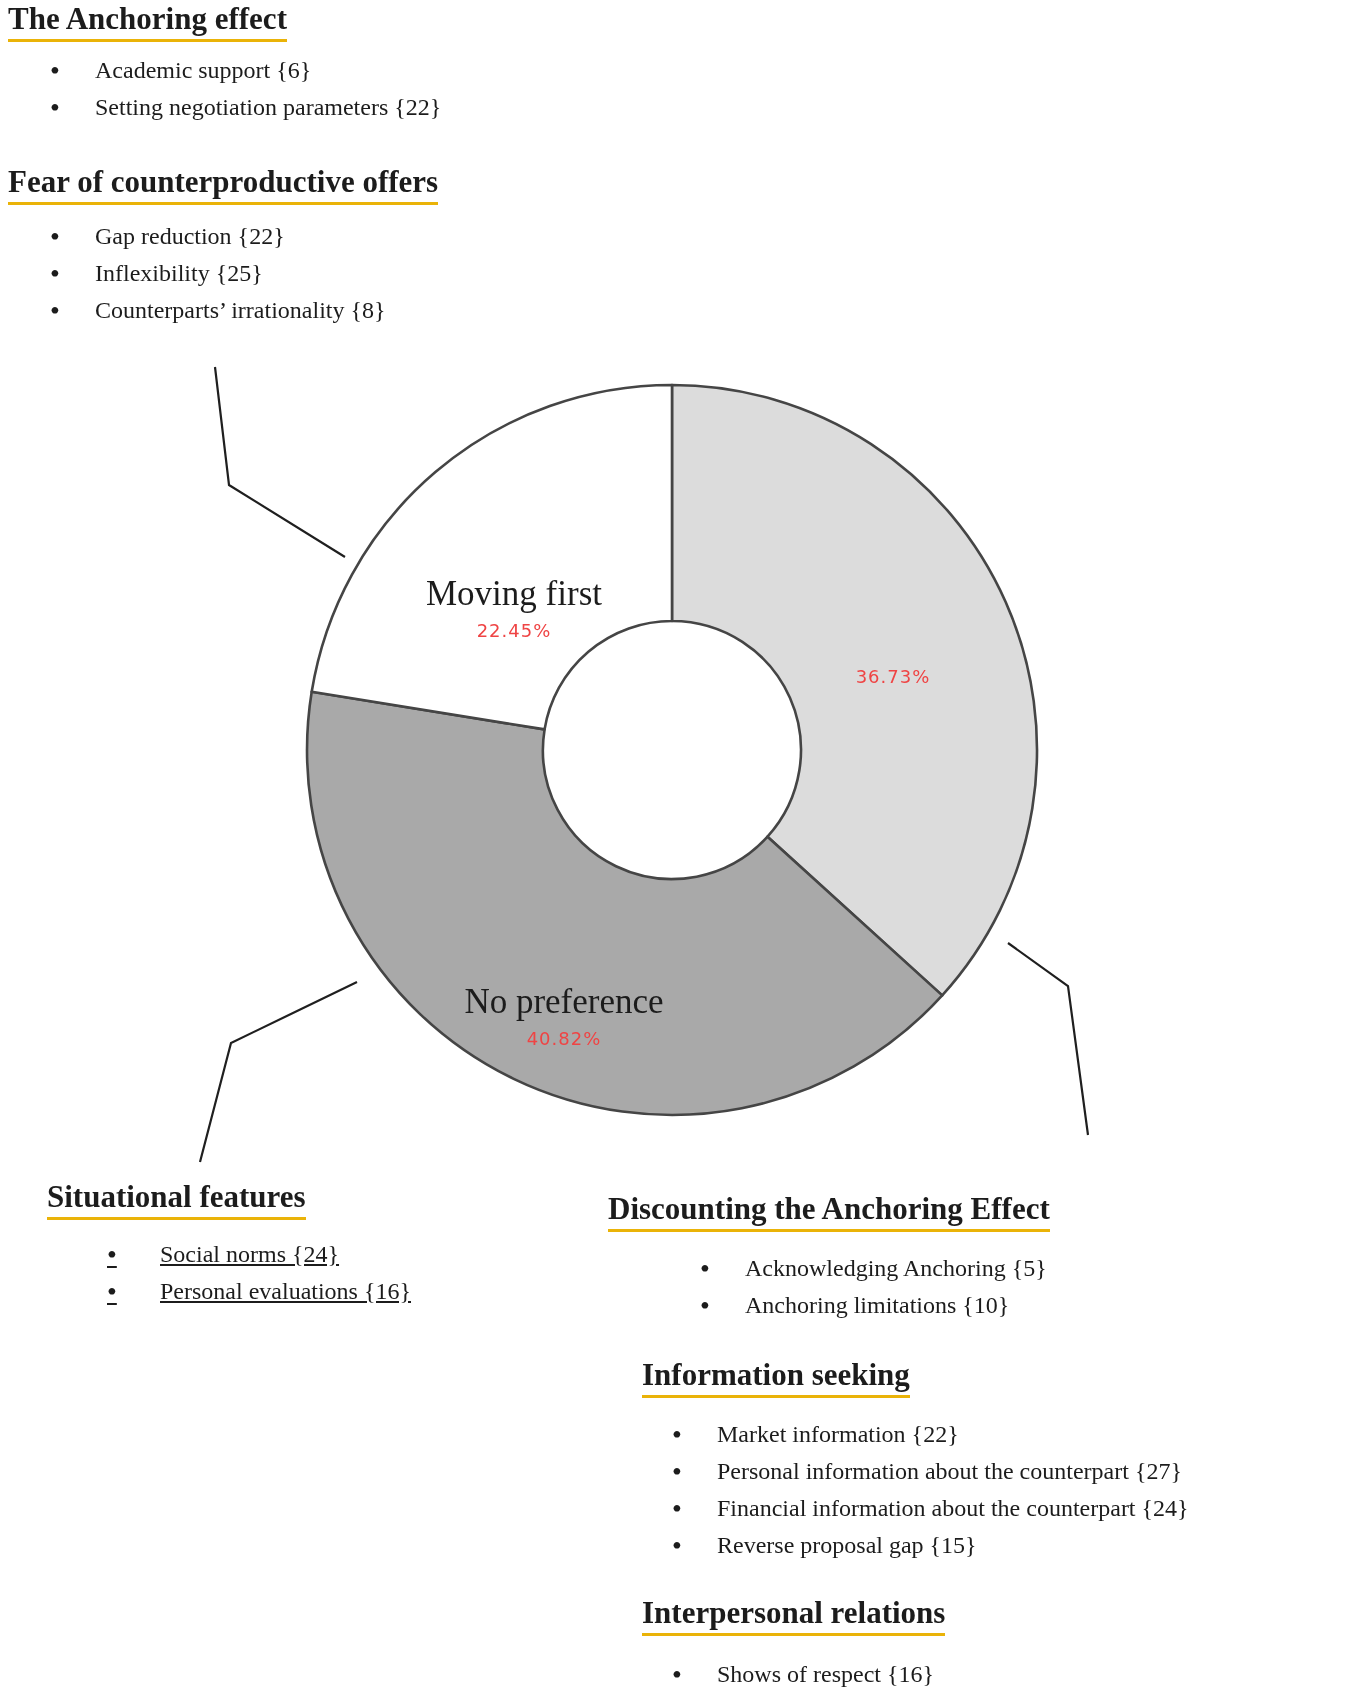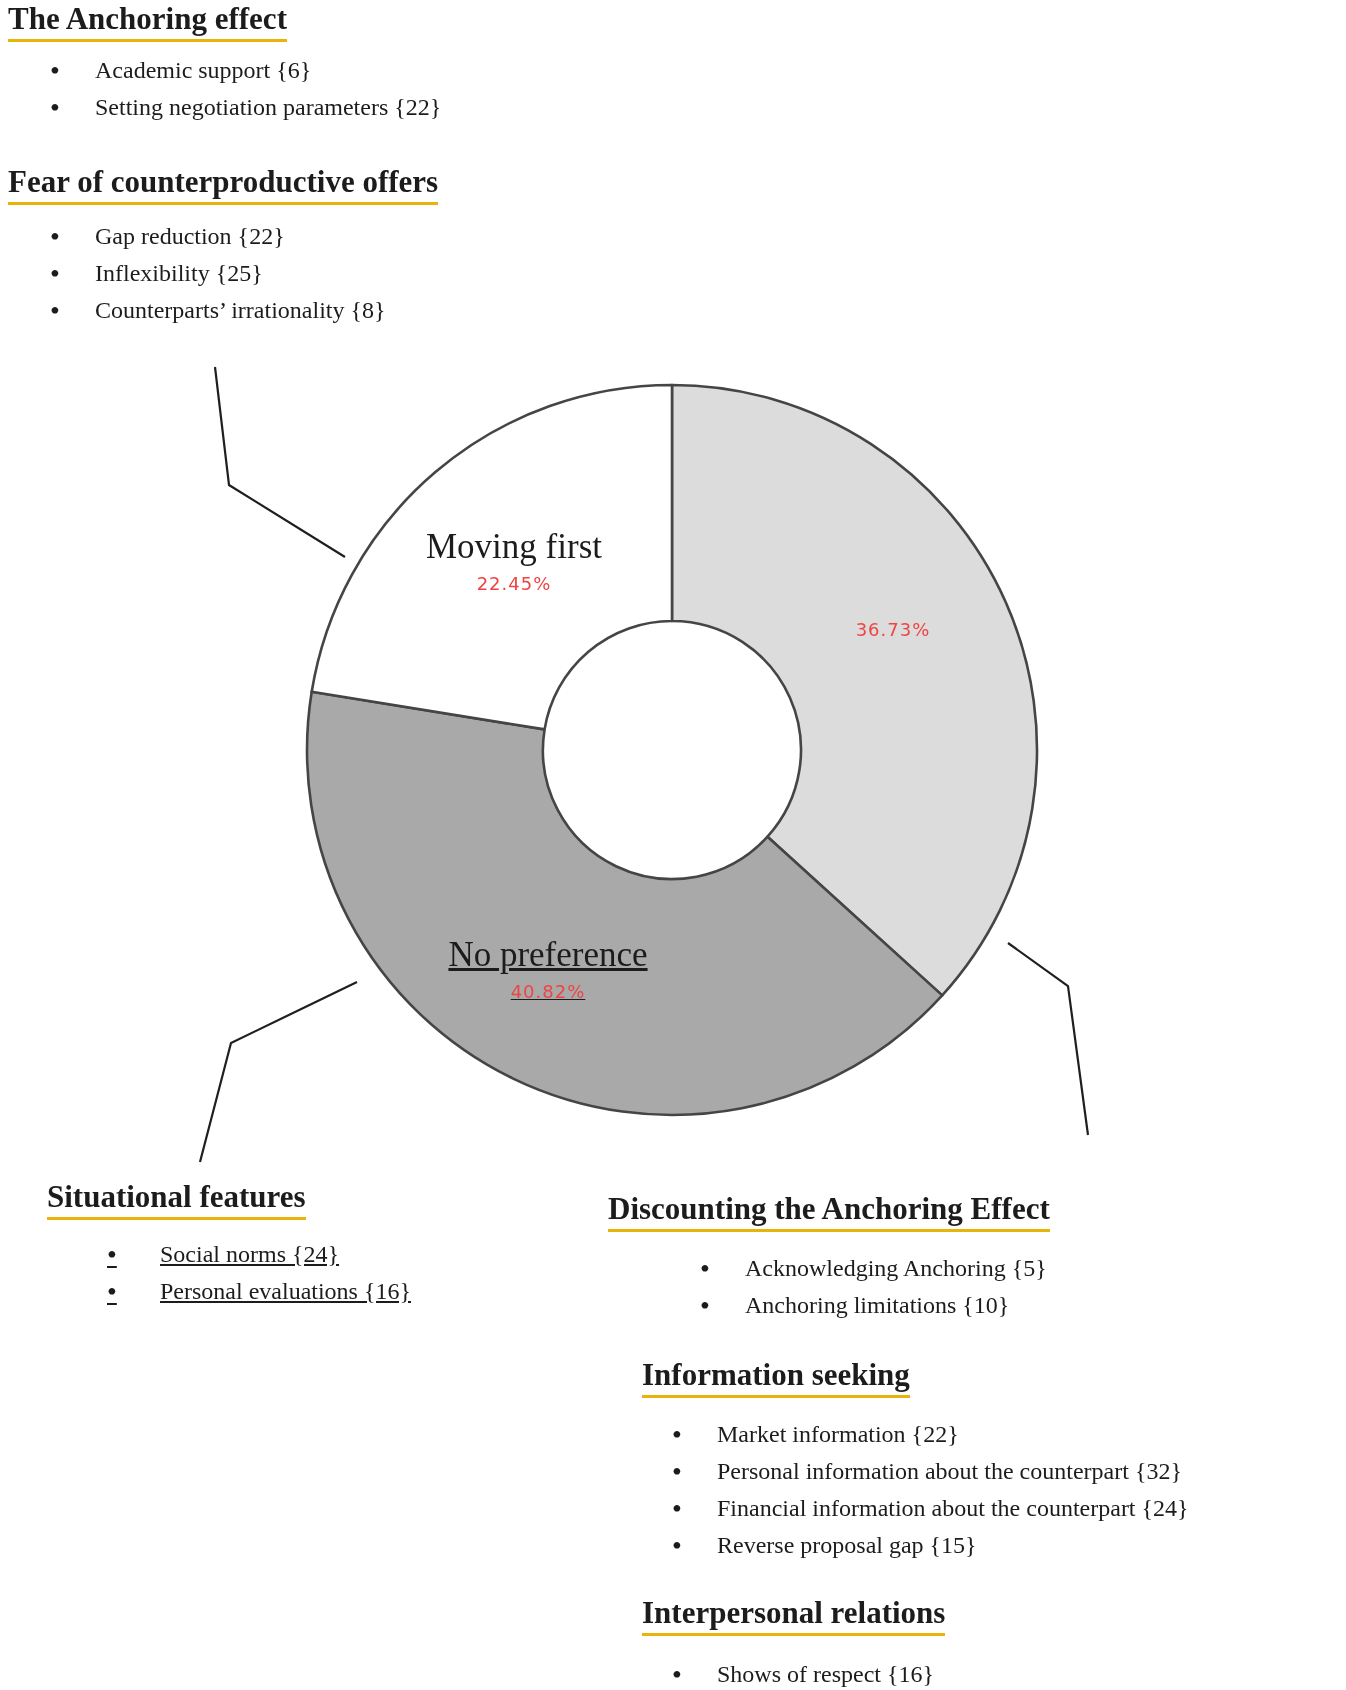--- a/index.html
+++ b/index.html
@@ -22,21 +22,21 @@
   ul.blist { position:absolute; margin:0; padding:0; list-style:none; }
   ul.blist li {
     display:flex; font-size:24px; line-height:37px; white-space:nowrap;
   }
   ul.blist li::before {
     content:"\2022"; flex:none; width:45px; font-size:28px;
   }
   ul.blist.wide li::before { width:53px; }
 
   
-  .pie-label { position:absolute; width:300px; text-align:center; }
+  .pie-label { position:absolute; width:300px; text-align:center;margin-top:47px; }
   .pie-label .slice-name { font-size:35px; line-height:38px; white-space:nowrap; }
   .pie-label .slice-pct  {
     font-family:"DejaVu Sans", sans-serif; font-size:18px; line-height:32px;
     margin-top:2px; letter-spacing:1px; color:#ef4444; white-space:nowrap;
   }
 </style>
 </head>
 <body>
 
 <div class="canvas">
@@ -54,21 +54,21 @@
     </g>
   </svg>
 
   <div class="pie-label" style="left:364px; top:528px;">
     <div class="slice-name">Moving first</div>
     <div class="slice-pct">22.45%</div>
   </div>
   <div class="pie-label" style="left:743px; top:612px;">
     <div class="slice-pct">36.73%</div>
   </div>
-  <div class="pie-label" style="left:398px; top:936px;text-decoration:underline;">
+  <div class="pie-label" style="left:414px; top:936px;">
     <div class="slice-name">No preference</div>
     <div class="slice-pct">40.82%</div>
   </div>
 
   <div class="heading" style="left:8px; top:2px;">
     <span class="u">The Anchoring effect</span>
   </div>
   <ul class="blist" style="left:50px; top:52px;">
     <li>
         <span>Academic support {6}</span>
@@ -118,21 +118,21 @@
   </ul>
 
   <div class="heading" style="left:642px; top:1358px;">
     <span class="u">Information seeking</span>
   </div>
   <ul class="blist" style="left:672px; top:1416px;">
     <li>
         <span>Market information {22}</span>
       </li>
     <li>
-        <span>Personal information about the counterpart {32}</span>
+        <span>Personal information about the counterpart {27}</span>
       </li>
     <li>
         <span>Financial information about the counterpart {24}</span>
       </li>
     <li>
         <span>Reverse proposal gap {15}</span>
       </li>
   </ul>
 
   <div class="heading" style="left:642px; top:1596px;">

